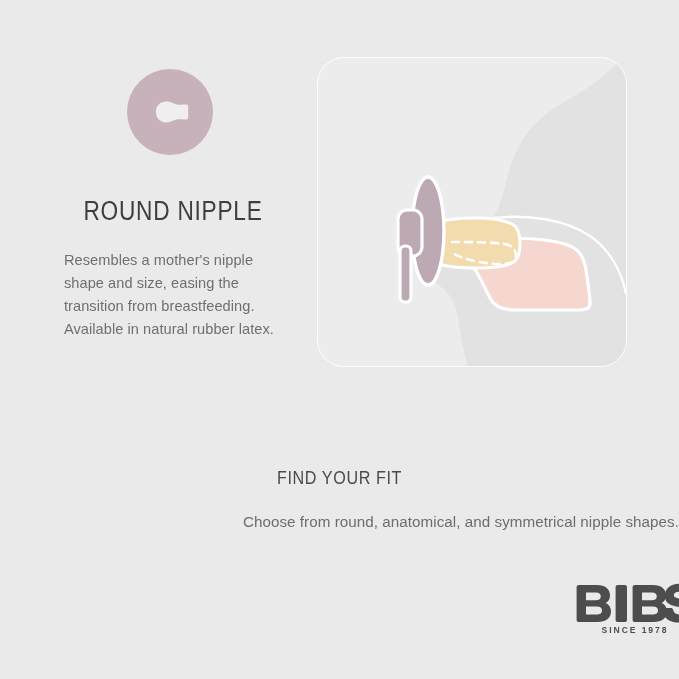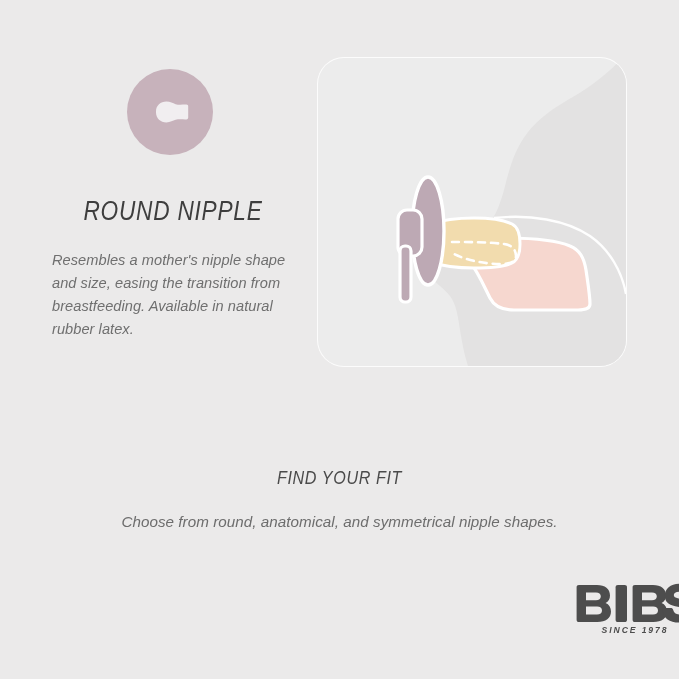--- a/index.html
+++ b/index.html
@@ -11,21 +11,20 @@
     height: 679px;
     background: #ebeaea;
     font-family: "Liberation Sans", sans-serif;
     overflow: hidden;
     position: relative;
   }
   .page {
     position: relative;
     width: 679px;
     height: 679px;
-    font-style: italic;
   }
 
   
   .left-col {
     position: absolute;
     left: 48px;
     top: 68px;
     width: 250px;
   }
   .shape-icon-wrap {
@@ -44,21 +43,21 @@
     letter-spacing: 0.9px;
     font-weight: 400;
     color: #3e3e3e;
     text-align: center;
     transform: scaleX(0.84);
     transform-origin: center center;
     margin-top: 40px;
     white-space: nowrap;
   }
   .feature-desc {
-    margin: 4px;
+    margin: 16px;
     padding: 0;
     margin-top: 22px;
     font-size: 14.6px;
     line-height: 23px;
     color: #6f6f6f;
     text-align: left;
     letter-spacing: 0.05px;
   }
 
   
@@ -97,20 +96,21 @@
     transform: scaleX(0.85);
     transform-origin: center center;
     white-space: nowrap;
   }
   .fit-sub {
     margin: 0;
     margin-top: 24px;
     font-size: 15.2px;
     color: #6d6d6d;
     letter-spacing: 0.05px;
+    text-align: right;
   }
 
   
   .logo-block {
     position: absolute;
     left: 16px;
     top: 583px;
     width: 679px;
     text-align: right;
   }

